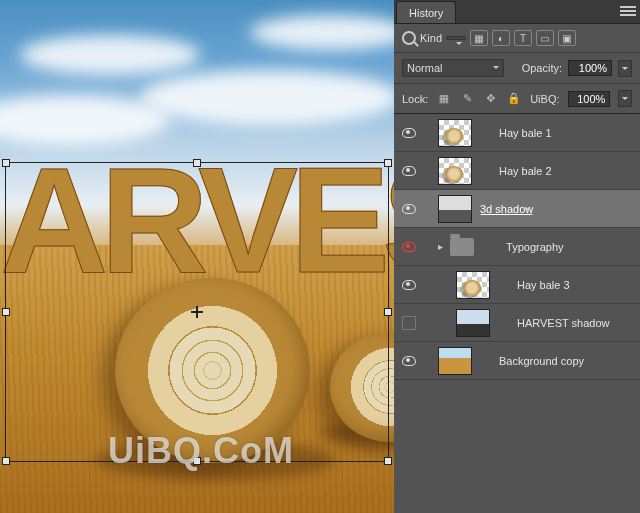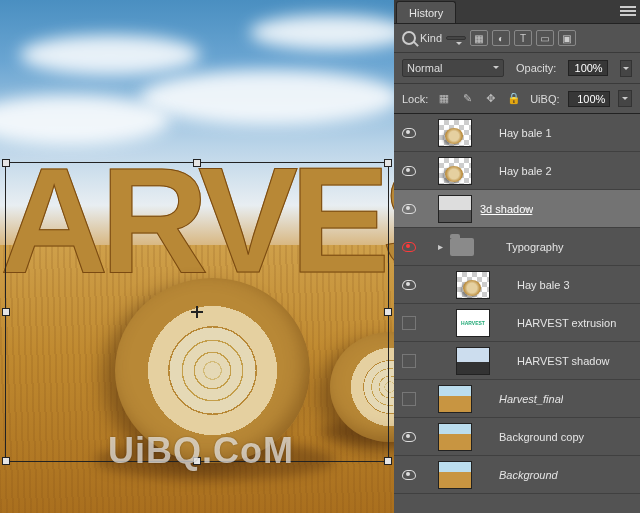--- a/index.html
+++ b/index.html
@@ -96,21 +96,21 @@
   .filterbar {
     display:flex; align-items:center; gap:4px; padding:6px 8px; border-bottom:1px solid #3a3a3a;
   }
   .filterbar .search { width:14px;height:14px;border:2px solid #ccc;border-radius:50%;position:relative;}
   .filterbar .search:after{content:"";position:absolute;width:6px;height:2px;background:#ccc;right:-5px;bottom:-2px;transform:rotate(45deg);}
   .kind-label{color:#ddd;}
   .sel { background:#454545;border:1px solid #333;border-radius:2px;color:#ddd;padding:1px 14px 1px 4px;position:relative;font-size:11px;}
   .sel:after{content:"";position:absolute;right:3px;top:5px;border:3px solid transparent;border-top-color:#ccc;}
   .ficon{width:18px;height:16px;border:1px solid #888;border-radius:2px;display:flex;align-items:center;justify-content:center;font-size:10px;color:#ccc;}
 
-  .blendbar{display:flex;align-items:center;gap:12px;padding:6px 8px;border-bottom:1px solid #3a3a3a;}
+  .blendbar{display:flex;align-items:center;gap:6px;padding:6px 8px;border-bottom:1px solid #3a3a3a;}
   .wide-sel{flex:0 0 102px; background:#454545;border:1px solid #333;color:#ddd;padding:2px 4px;position:relative;border-radius:2px;}
   .wide-sel:after{content:"";position:absolute;right:4px;top:6px;border:3px solid transparent;border-top-color:#ccc;}
   .opc-label{margin-left:auto;color:#ddd;}
   .numbox{background:#373737;border:1px solid #222;padding:1px 4px;color:#fff;width:44px;text-align:right;}
   .dd{width:14px;height:17px;border:1px solid #333;background:#454545;display:flex;align-items:center;justify-content:center;}
   .dd:after{content:"";border:3px solid transparent;border-top-color:#ccc;margin-top:3px;}
 
   .lockbar{display:flex;align-items:center;gap:8px;padding:6px 8px;border-bottom:1px solid #222;}
   .lockbar .licon{width:16px;height:14px;display:flex;align-items:center;justify-content:center;color:#bbb;font-size:11px;}
 
@@ -268,58 +268,28 @@
           <div class="mini bale"></div>
         </div>
         <div class="name">Hay bale 3</div>
       </div>
       <div class="layer" data-indent="1">
         <div class="vis">
           <div class="vis-off"></div>
         </div>
         <div class="linkcol"></div>
         <div class="thumb">
-          <div class="mini extr">HARVEST</div>
-        </div>
-        <div class="name">HARVEST extrusion</div>
-      </div>
-      <div class="layer" data-indent="1">
-        <div class="vis">
-          <div class="vis-off"></div>
-        </div>
-        <div class="linkcol"></div>
-        <div class="thumb">
           <div class="mini hshadow"></div>
         </div>
         <div class="name">HARVEST shadow</div>
       </div>
       <div class="layer">
         <div class="vis">
-          <div class="vis-off"></div>
+          <div class="eye"></div>
         </div>
         <div class="linkcol"></div>
         <div class="thumb">
           <div class="mini harvestthumb"></div>
         </div>
-        <div class="name italic">Harvest_final</div>
-      </div>
-      <div class="layer">
-        <div class="vis">
-          <div class="eye"></div>
-        </div>
-        <div class="linkcol"></div>
-        <div class="thumb">
-          <div class="mini harvestthumb"></div>
-        </div>
         <div class="name">Background copy</div>
-      </div>
-      <div class="layer">
-        <div class="vis">
-          <div class="eye"></div>
-        </div>
-        <div class="linkcol"></div>
-        <div class="thumb">
-          <div class="mini harvestthumb"></div>
-        </div>
-        <div class="name italic">Background</div>
       </div>
     </div>
 </div>
 
 </body></html>

